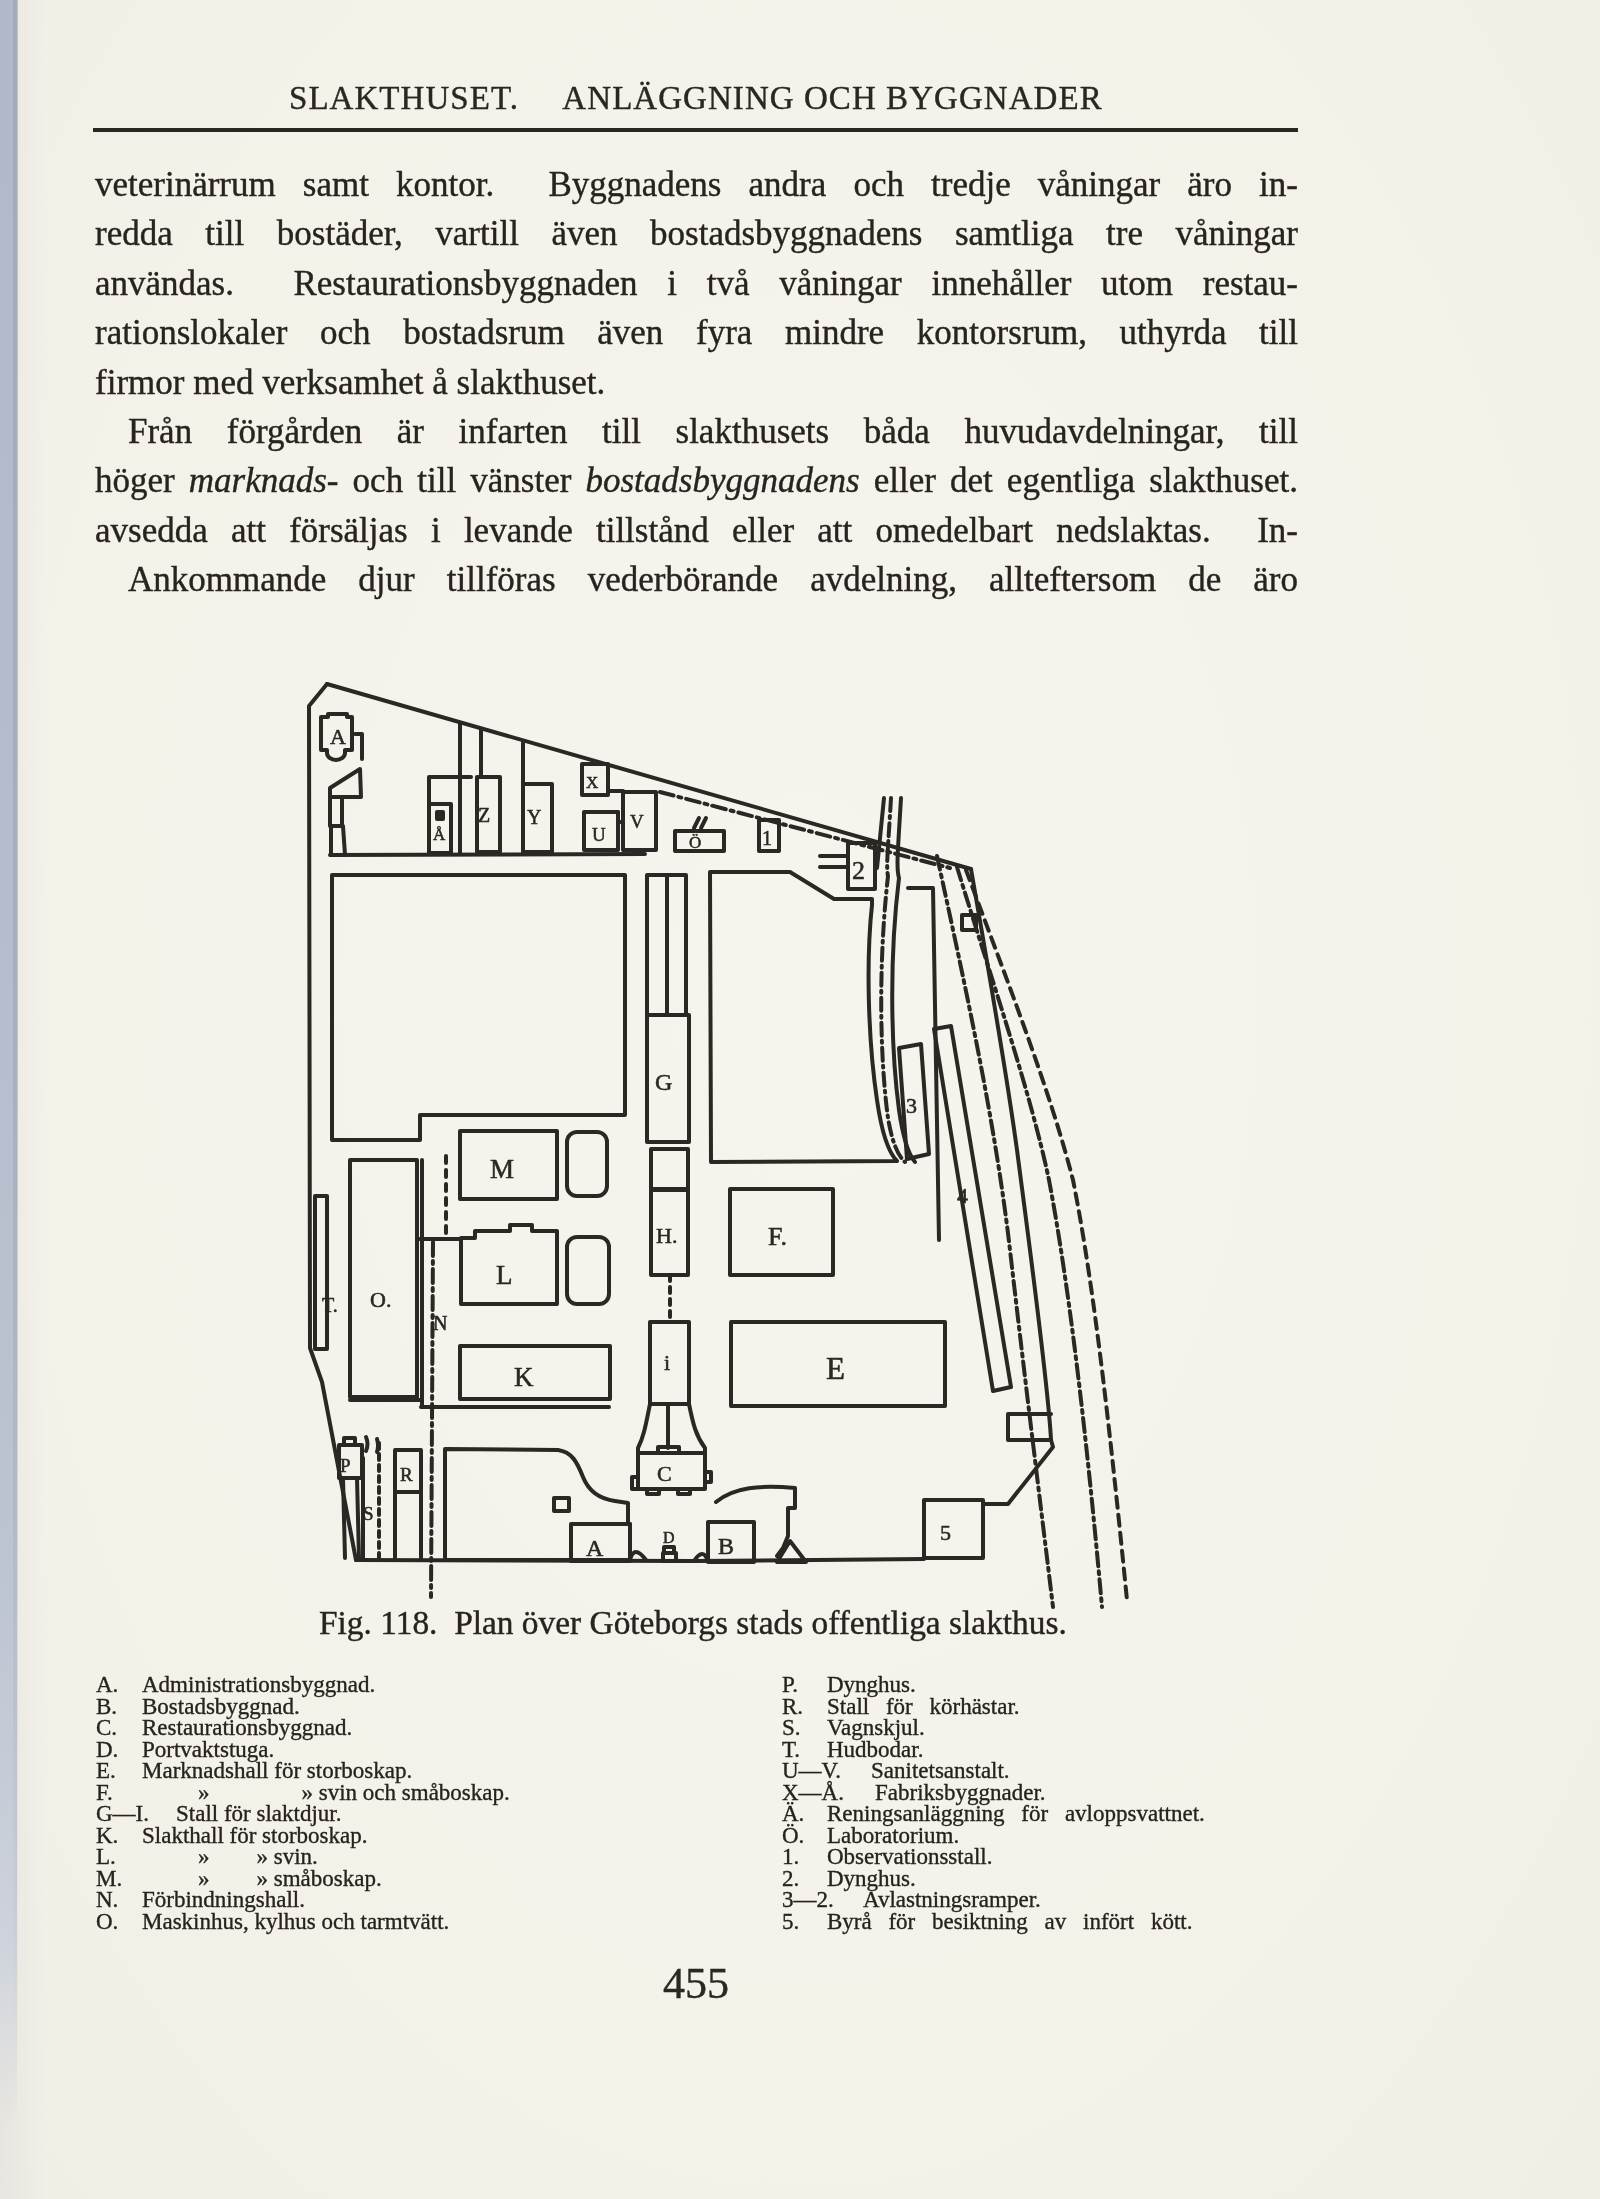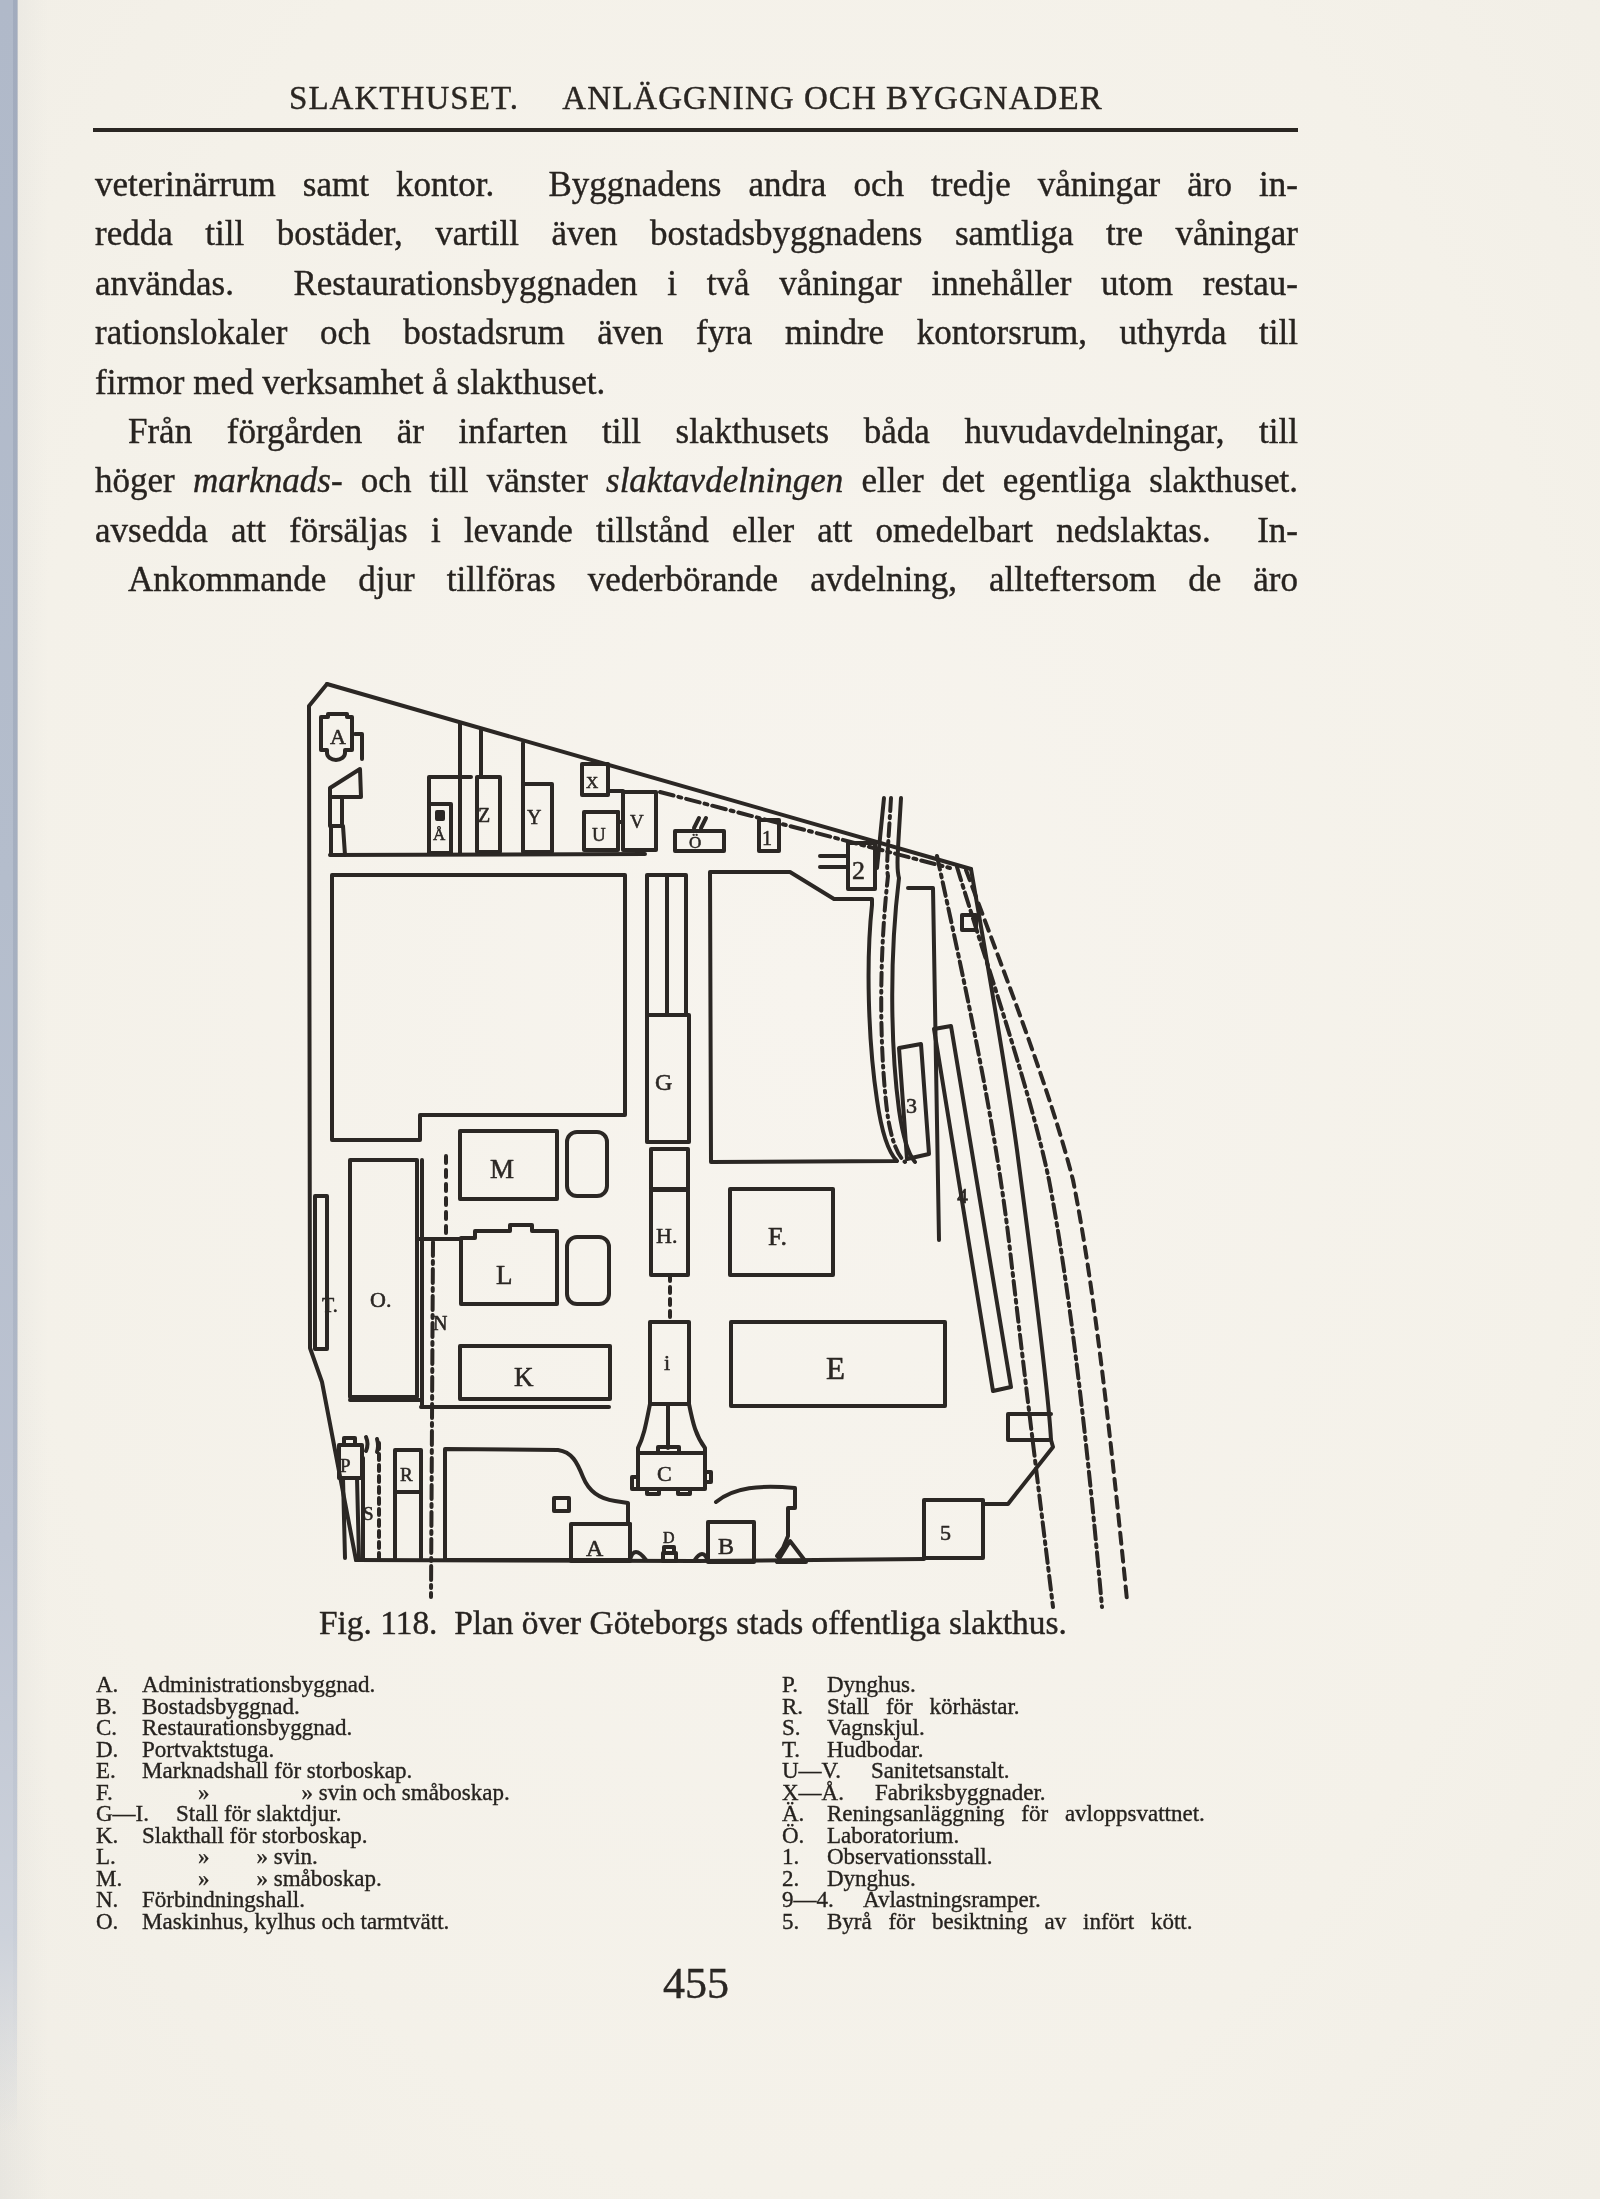--- a/index.html
+++ b/index.html
@@ -34,21 +34,21 @@
 <div id="band2"></div>
 <div id="header">SLAKTHUSET.  ANLÄGGNING OCH BYGGNADER</div>
 <div id="rule"></div>
 <div id="bodytext">
   <div class="j">veterinärrum samt kontor. &nbsp;Byggnadens andra och tredje våningar äro in-</div>
   <div class="j">redda till bostäder, vartill även bostadsbyggnadens samtliga tre våningar</div>
   <div class="j">användas. &nbsp;Restaurationsbyggnaden i två våningar innehåller utom restau-</div>
   <div class="j">rationslokaler och bostadsrum även fyra mindre kontorsrum, uthyrda till</div>
   <div class="l">firmor med verksamhet å slakthuset.</div>
   <div class="j ind">Från förgården är infarten till slakthusets båda huvudavdelningar, till</div>
-  <div class="j">höger <i>marknads-</i> och till vänster <i>slaktavdelningen</i> eller det egentliga slakthuset.</div>
+  <div class="j">höger <i>marknads-</i> och till vänster <i>bostadsbyggnadens</i> eller det egentliga slakthuset.</div>
   <div class="j">avsedda att försäljas i levande tillstånd eller att omedelbart nedslaktas. &nbsp;In-</div>
   <div class="j ind">Ankommande djur tillföras vederbörande avdelning, allteftersom de äro</div>
 </div>
 <svg id="fig" width="1600" height="2199" viewBox="0 0 1600 2199" fill="none" stroke="#2b2724" stroke-width="4" stroke-linecap="round" stroke-linejoin="round">
 
 <path d="M327,684 L971,869"></path>
 <path d="M327,684 L309,706 L310,1348 L322,1382 L356,1560"></path>
 <path d="M356,1560 L696,1561 L924,1559"></path>
 <path d="M971,869 C985,950 1005,1062 1017,1150 C1030,1250 1048,1382 1051,1440"></path>
 <path d="M1051,1414 L1008,1414 L1008,1440 L1049,1440"></path>
@@ -201,16 +201,16 @@
 <div><span class="lab" style="width:45px;">P.</span>Dynghus.</div>
 <div><span class="lab" style="width:45px;">R.</span>Stall för körhästar.</div>
 <div><span class="lab" style="width:45px;">S.</span>Vagnskjul.</div>
 <div><span class="lab" style="width:45px;">T.</span>Hudbodar.</div>
 <div><span class="lab" style="width:89px;">U—V.</span>Sanitetsanstalt.</div>
 <div><span class="lab" style="width:93px;">X—Å.</span>Fabriksbyggnader.</div>
 <div><span class="lab" style="width:45px;">Ä.</span>Reningsanläggning för avloppsvattnet.</div>
 <div><span class="lab" style="width:45px;">Ö.</span>Laboratorium.</div>
 <div><span class="lab" style="width:45px;">1.</span>Observationsstall.</div>
 <div><span class="lab" style="width:45px;">2.</span>Dynghus.</div>
-<div><span class="lab" style="width:81px;">9—4.</span>Avlastningsramper.</div>
+<div><span class="lab" style="width:81px;">3—2.</span>Avlastningsramper.</div>
 <div><span class="lab" style="width:45px;">5.</span>Byrå för besiktning av infört kött.</div>
 </div>
 <div id="pageno">455</div>
 
 </body></html>

